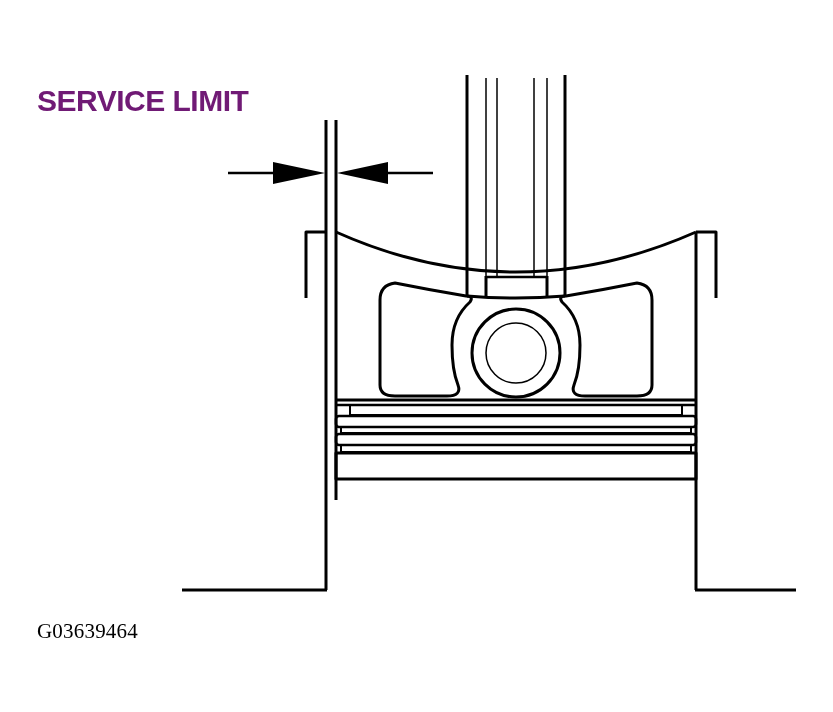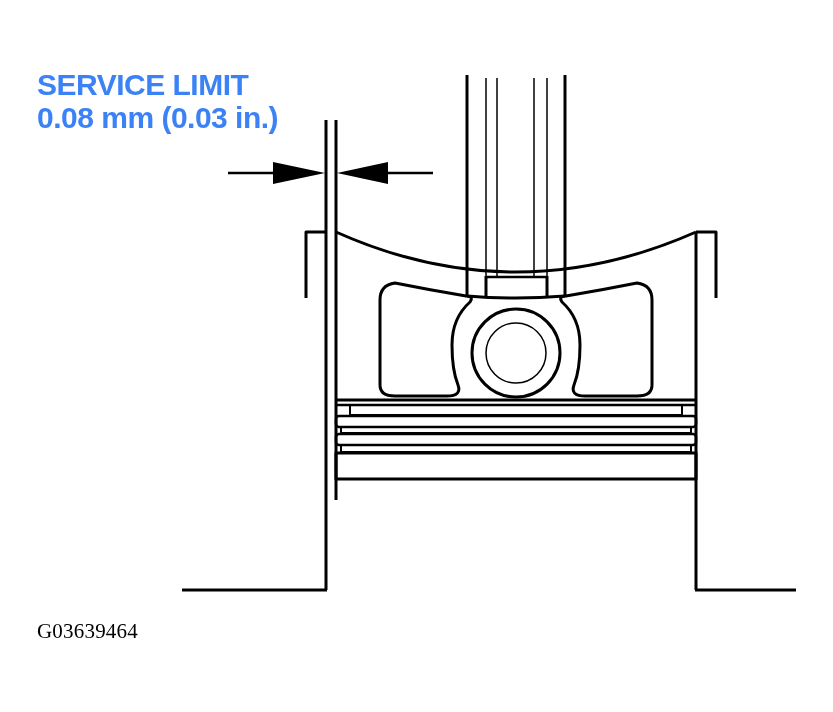--- a/index.html
+++ b/index.html
@@ -10,26 +10,26 @@
     body {
       width: 833px;
       height: 712px;
       position: relative;
       overflow: hidden;
       font-family: "Liberation Sans", sans-serif;
     }
     .spec-label {
       position: absolute;
       left: 37px;
-      top: 68px;
+      top: 84px;
       font-family: "Liberation Sans", sans-serif;
       font-weight: bold;
       font-size: 30px;
       line-height: 33px;
-      color: #3b82f6;
+      color: #701a75;
       letter-spacing: -0.5px;
     }
     .spec-label div { white-space: nowrap; }
     .figure-id {
       position: absolute;
       left: 37px;
       top: 619px;
       font-family: Liberation Serif, serif;
       font-size: 21px;
       color: #000000;
@@ -39,21 +39,20 @@
       position: absolute;
       left: 0;
       top: 0;
     }
   </style>
 </head>
 <body>
 
 <div class="spec-label">
   <div>SERVICE LIMIT</div>
-  <div>0.08 mm (0.03 in.)</div>
 </div>
 
 <svg class="diagram" width="833" height="712" viewBox="0 0 833 712" xmlns="http://www.w3.org/2000/svg" fill="none" stroke="#000" stroke-linecap="butt" stroke-linejoin="round">
 
   <g>
     <line x1="326" y1="120" x2="326" y2="590" stroke-width="3"></line>
     <line x1="336" y1="120" x2="336" y2="500" stroke-width="3"></line>
     <line x1="182" y1="590" x2="327" y2="590" stroke-width="3"></line>
   </g>
 

